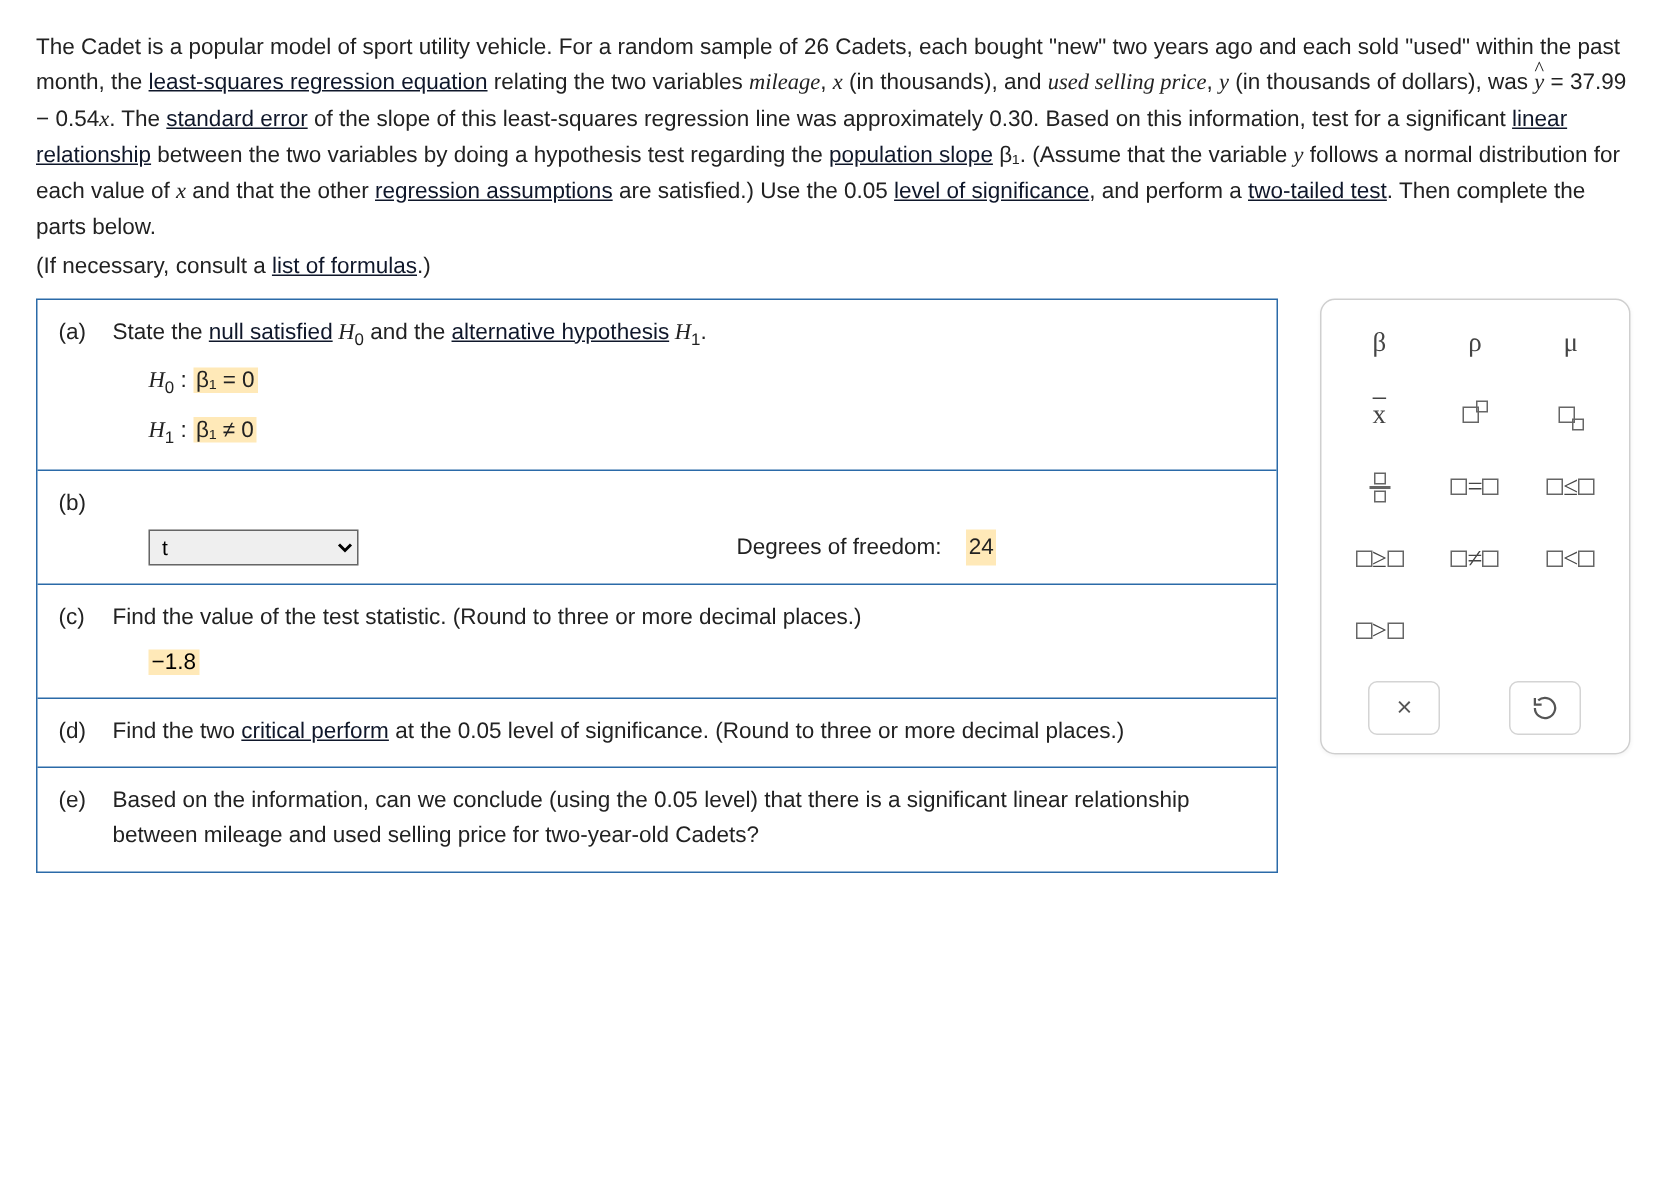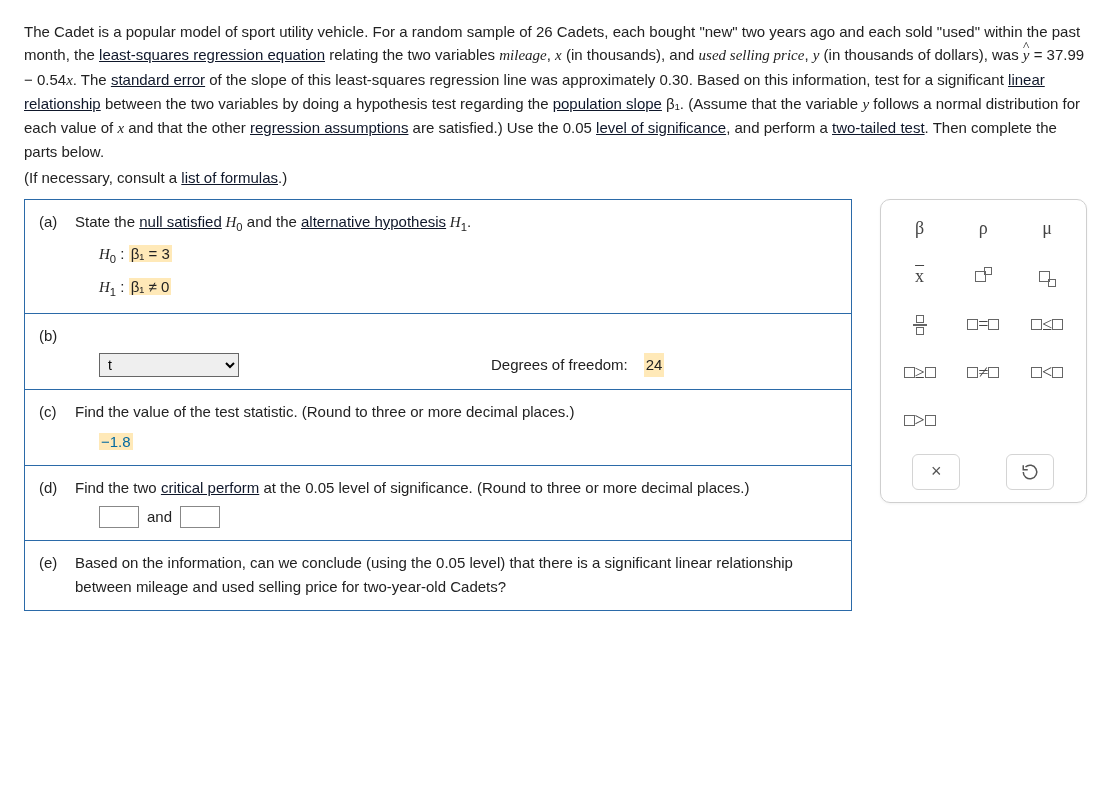--- a/index.html
+++ b/index.html
@@ -105,21 +105,21 @@
   <div class="questions-box">
 
     <div class="qrow">
       <div class="qlabel">
         <span class="letter">(a)</span>
         <span>
           <span>State the </span><span class="link">null satisfied</span><span class="ital"> H</span><span class="sub">0</span><span> and the </span><span class="link">alternative hypothesis</span><span class="ital"> H</span><span class="sub">1</span><span>.</span>
         </span>
       </div>
       <div class="indent">
-        <span class="ital">H</span><span class="sub">0</span>&nbsp;:&nbsp;<span class="hl">β₁ = 3</span>
+        <span class="ital">H</span><span class="sub">0</span>&nbsp;:&nbsp;<span class="hl">β₁ = 0</span>
       </div>
       <div class="indent">
         <span class="ital">H</span><span class="sub">1</span>&nbsp;:&nbsp;<span class="hl">β₁ ≠ 0</span>
       </div>
     </div>
 
     <div class="qrow">
       <div class="qlabel">
         <span class="letter">(b)</span>
       </div>
@@ -132,35 +132,30 @@
         <span class="hl">24</span>
       </div>
     </div>
 
     <div class="qrow">
       <div class="qlabel">
         <span class="letter">(c)</span>
         <span>Find the value of the test statistic. (Round to three or more decimal places.)</span>
       </div>
       <div class="indent">
-        <span class="hl" style="color:#0369a1;">−1.8</span>
+        <span class="hl" style="color:#000000;">−1.8</span>
       </div>
     </div>
 
     <div class="qrow">
       <div class="qlabel">
         <span class="letter">(d)</span>
         <span>
           <span>Find the two </span><span class="link">critical perform</span><span> at the </span><span>0.05</span><span> level of significance. (Round to three or more decimal places.)</span>
         </span>
-      </div>
-      <div class="indent2">
-        <span class="blankbox"></span>
-        <span>and</span>
-        <span class="blankbox"></span>
       </div>
     </div>
 
     <div class="qrow">
       <div class="qlabel">
         <span class="letter">(e)</span>
         <span>
           <span>Based on the information, can we conclude (using the </span><span>0.05</span><span> level) that there is a significant linear relationship between mileage and used selling price for two-year-old Cadets?</span>
         </span>
       </div>

